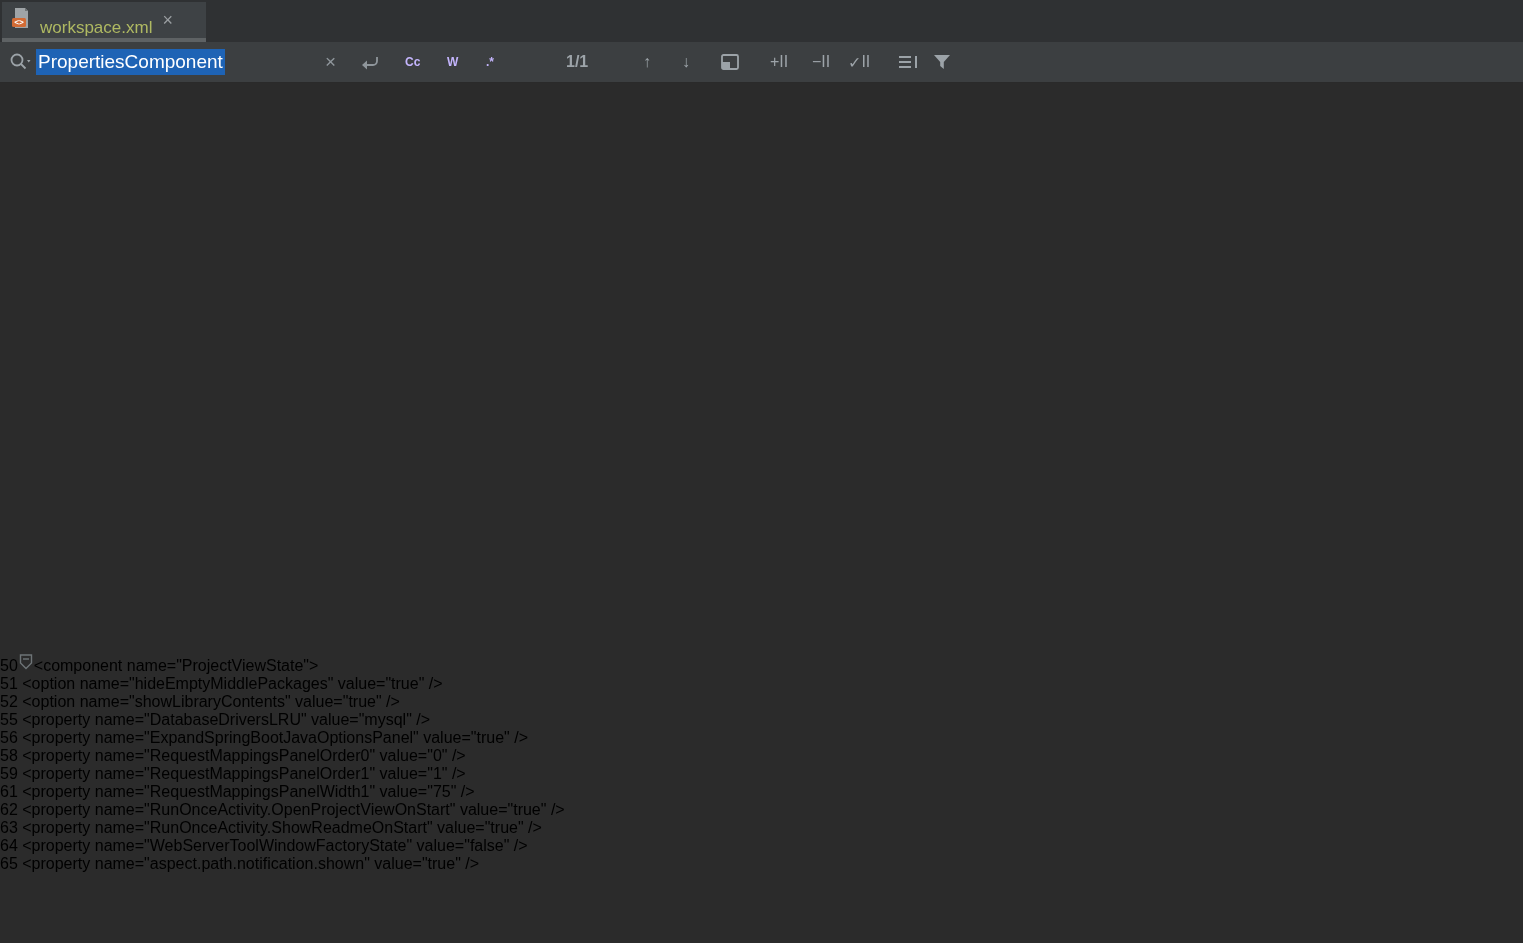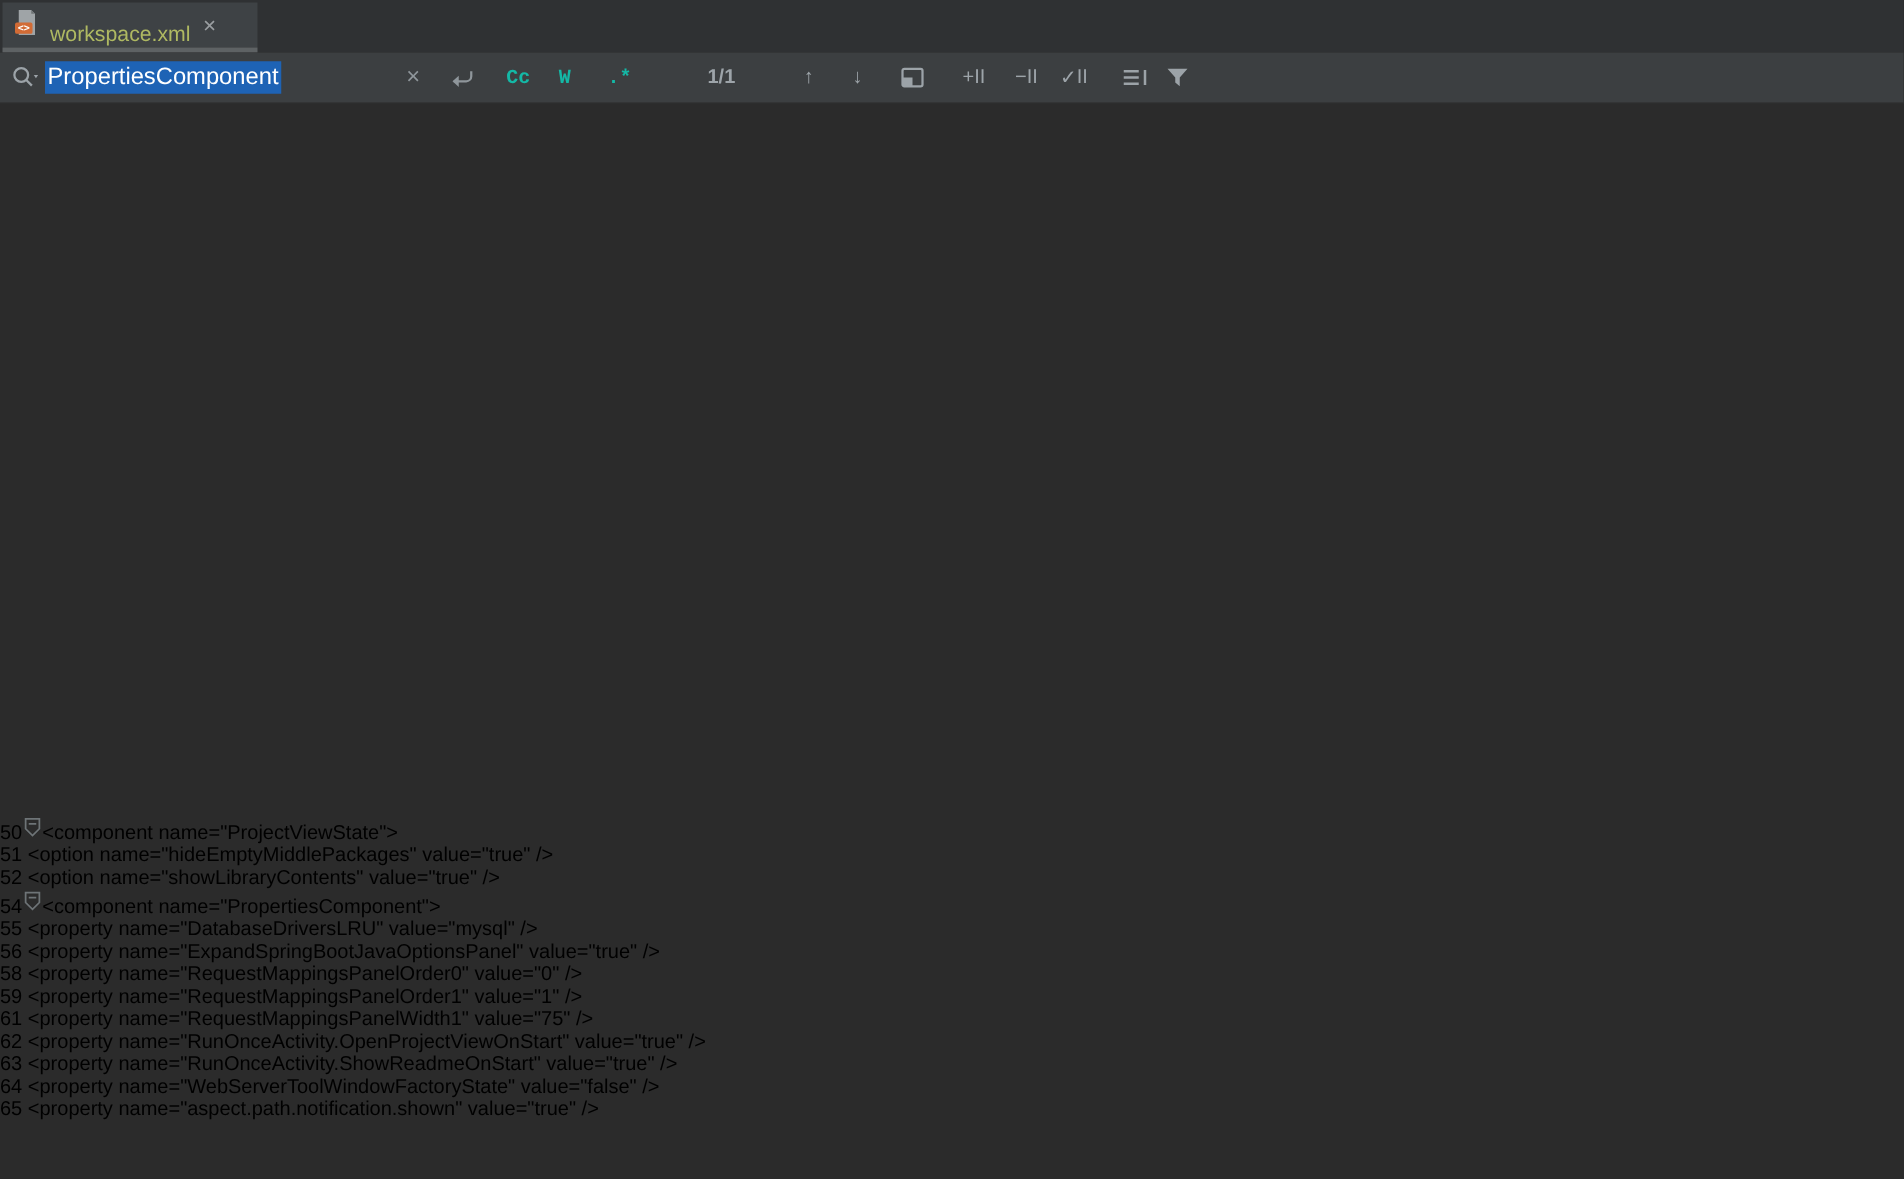--- a/index.html
+++ b/index.html
@@ -14,21 +14,21 @@
   .tab-title{color:#AFB962;font-size:17px;margin:16px 10px 0 8px;}
   .tab-close{color:#9A9EA1;font-size:18px;line-height:18px;}
 
   
   .findbar{position:absolute;left:0;top:42px;width:100%;height:40px;background:#3C3F41;border-bottom:1px solid #2A2A2A;}
   .fb-item{position:absolute;top:0;height:40px;display:flex;align-items:center;color:#9DA4A9;}
   .search-icon-wrap{left:8px;}
   .search-query{left:36px;font-size:19px;}
   .search-query .sel{background:#1E63B5;color:#FFFFFF;padding:2px 2px;}
   .fb-glyph{font-size:19px;color:#8F969B;}
-  .fb-toggle{font-size:16px;font-weight:700;color:#14b8a6;font-family:Liberation Mono, monospace;}
+  .fb-toggle{font-size:12px;font-weight:700;color:#c4b5fd;}
   .fb-sep{position:absolute;top:9px;width:1px;height:22px;background:#50545"></span>6;background:#505456;}
   .fb-count{color:#BBBDBF;font-size:16px;}
   .arrow{font-size:20px;color:#9CA3A8;}
   .sub2{font-size:10px;letter-spacing:1px;margin-top:9px;margin-left:1px;color:#9CA3A8;}
   .mini-check{width:13px;height:13px;border:1.5px solid #9CA3A8;border-radius:2px;font-size:10px;
       line-height:13px;text-align:center;color:#9CA3A8;}
 
   /* ---------- editor ---------- */
   .editor{position:absolute;left:0;top:82px;width:100%;height:861px;background:#2B2B2B;}
   .caret-line{position:absolute;left:0;width:100%;height:37px;background:#343839;}
@@ -153,24 +153,20 @@
         <div class="guide" style="top: 797.5px; height: 36.25px;"></div>
         <div class="edge-marker" style="top: 476.25px;"></div>
       </div>
     <div id="rows">
         <div class="row"><span class="ln">50</span><span class="fold"><svg class="icon" width="16" height="18" viewBox="0 0 16 18">
               <path d="M2.5 2 h11 v8 l-5.5 5.5 L2.5 10 z" fill="#2B2B2B" stroke="#6E7477" stroke-width="1.4"></path>
               <line x1="5" y1="6" x2="11" y2="6" stroke="#6E7477" stroke-width="1.4"></line>
             </svg></span><span class="txt"><span class="tk-g">&lt;</span><span class="tk-t">component</span><span class="tk-a"> name=</span><span class="tk-s">"ProjectViewState"</span><span class="tk-g">&gt;</span></span></div>
         <div class="row"><span class="ln">51</span><span class="fold"></span><span class="txt"><span class="tk-sp">  </span><span class="tk-b">&lt;</span><span class="tk-t">option</span><span class="tk-a"> name=</span><span class="tk-s">"hideEmptyMiddlePackages"</span><span class="tk-a"> value=</span><span class="tk-s">"true"</span><span class="tk-b"> /&gt;</span></span></div>
         <div class="row"><span class="ln">52</span><span class="fold"></span><span class="txt"><span class="tk-sp">  </span><span class="tk-b">&lt;</span><span class="tk-t">option</span><span class="tk-a"> name=</span><span class="tk-s">"showLibraryContents"</span><span class="tk-a"> value=</span><span class="tk-s">"true"</span><span class="tk-b"> /&gt;</span></span></div>
-        <div class="row caret"><span class="ln">54</span><span class="fold"><svg class="icon" width="16" height="18" viewBox="0 0 16 18">
-              <path d="M2.5 2 h11 v8 l-5.5 5.5 L2.5 10 z" fill="#2B2B2B" stroke="#6E7477" stroke-width="1.4"></path>
-              <line x1="5" y1="6" x2="11" y2="6" stroke="#6E7477" stroke-width="1.4"></line>
-            </svg></span><span class="txt"><span class="tk-g">&lt;</span><span class="tk-t">component</span><span class="tk-a"> name=</span><span class="tk-s">"</span><span class="tk-hl">PropertiesComponent</span><span class="tk-s">"</span><span class="tk-g">&gt;</span></span></div>
         <div class="row"><span class="ln">55</span><span class="fold"></span><span class="txt"><span class="tk-sp">  </span><span class="tk-b">&lt;</span><span class="tk-t">property</span><span class="tk-a"> name=</span><span class="tk-s">"DatabaseDriversLRU"</span><span class="tk-a"> value=</span><span class="tk-s">"mysql"</span><span class="tk-b"> /&gt;</span></span></div>
         <div class="row"><span class="ln">56</span><span class="fold"></span><span class="txt"><span class="tk-sp">  </span><span class="tk-b">&lt;</span><span class="tk-t">property</span><span class="tk-a"> name=</span><span class="tk-s">"ExpandSpringBootJavaOptionsPanel"</span><span class="tk-a"> value=</span><span class="tk-s">"true"</span><span class="tk-b"> /&gt;</span></span></div>
         <div class="row"><span class="ln">58</span><span class="fold"></span><span class="txt"><span class="tk-sp">  </span><span class="tk-b">&lt;</span><span class="tk-t">property</span><span class="tk-a"> name=</span><span class="tk-s">"RequestMappingsPanelOrder0"</span><span class="tk-a"> value=</span><span class="tk-s">"0"</span><span class="tk-b"> /&gt;</span></span></div>
         <div class="row"><span class="ln">59</span><span class="fold"></span><span class="txt"><span class="tk-sp">  </span><span class="tk-b">&lt;</span><span class="tk-t">property</span><span class="tk-a"> name=</span><span class="tk-s">"RequestMappingsPanelOrder1"</span><span class="tk-a"> value=</span><span class="tk-s">"1"</span><span class="tk-b"> /&gt;</span></span></div>
         <div class="row"><span class="ln">61</span><span class="fold"></span><span class="txt"><span class="tk-sp">  </span><span class="tk-b">&lt;</span><span class="tk-t">property</span><span class="tk-a"> name=</span><span class="tk-s">"RequestMappingsPanelWidth1"</span><span class="tk-a"> value=</span><span class="tk-s">"75"</span><span class="tk-b"> /&gt;</span></span></div>
         <div class="row"><span class="ln">62</span><span class="fold"></span><span class="txt"><span class="tk-sp">  </span><span class="tk-b">&lt;</span><span class="tk-t">property</span><span class="tk-a"> name=</span><span class="tk-s">"RunOnceActivity.OpenProjectViewOnStart"</span><span class="tk-a"> value=</span><span class="tk-s">"true"</span><span class="tk-b"> /&gt;</span></span></div>
         <div class="row"><span class="ln">63</span><span class="fold"></span><span class="txt"><span class="tk-sp">  </span><span class="tk-b">&lt;</span><span class="tk-t">property</span><span class="tk-a"> name=</span><span class="tk-s">"RunOnceActivity.ShowReadmeOnStart"</span><span class="tk-a"> value=</span><span class="tk-s">"true"</span><span class="tk-b"> /&gt;</span></span></div>
         <div class="row"><span class="ln">64</span><span class="fold"></span><span class="txt"><span class="tk-sp">  </span><span class="tk-b">&lt;</span><span class="tk-t">property</span><span class="tk-a"> name=</span><span class="tk-s">"WebServerToolWindowFactoryState"</span><span class="tk-a"> value=</span><span class="tk-s">"false"</span><span class="tk-b"> /&gt;</span></span></div>
         <div class="row"><span class="ln">65</span><span class="fold"></span><span class="txt"><span class="tk-sp">  </span><span class="tk-b">&lt;</span><span class="tk-t">property</span><span class="tk-a"> name=</span><span class="tk-s">"aspect.path.notification.shown"</span><span class="tk-a"> value=</span><span class="tk-s">"true"</span><span class="tk-b"> /&gt;</span></span></div>
       </div>

